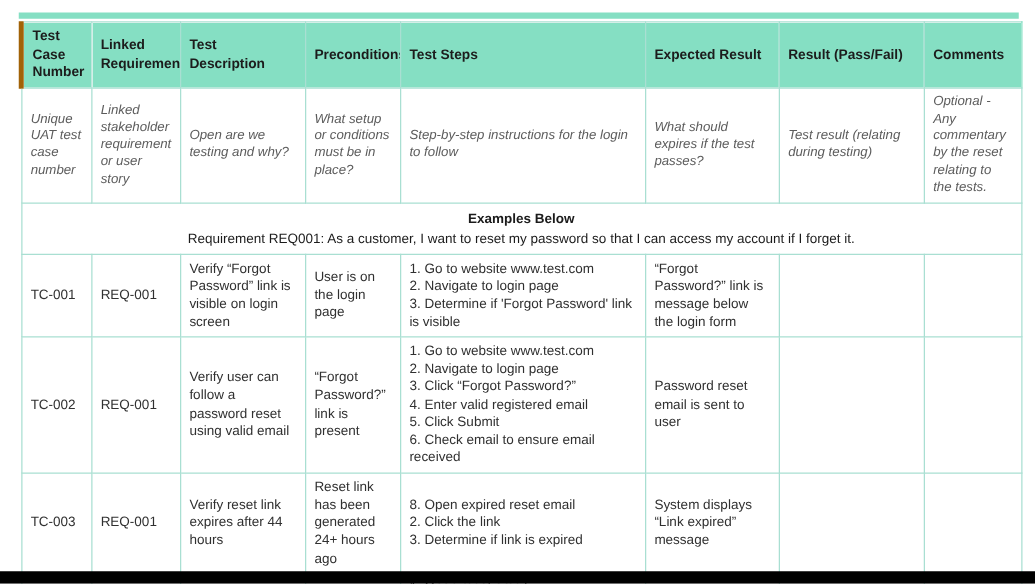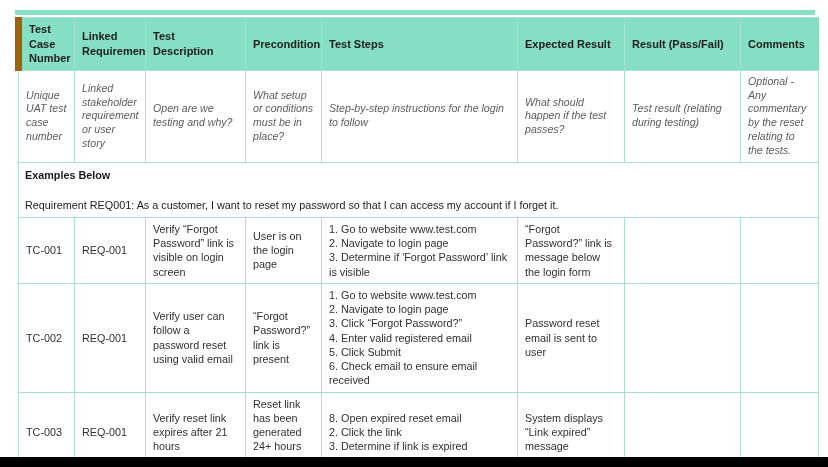--- a/index.html
+++ b/index.html
@@ -35,34 +35,34 @@
   thead th {
     background: #85dfc3;
     color: #1c1c1c;
     font-weight: bold;
     font-size: 11px;
     border-left: 1px solid #e9f9f3;
     border-right: 1px solid #e9f9f3;
     border-top: 1px solid #85dfc3;
     border-bottom: 1px solid #cfeee4;
   }
-  thead th:first-child { border-left: 7px solid #a16207; }
+  thead th:first-child { border-left: 4px solid #a16207; }
   thead th:last-child  { border-right: 1px solid #85dfc3; margin-left: 47px; }
   tr.desc-row td {
     color: #5c5c5c;
     font-style: italic;
     font-size: 10.6px;
   }
   tr.examples-row td {
-    text-align: left;
+    text-align: center;
     padding: 5px 6px;
     color: #1b1b1b;
   }
   .examples-title { font-weight: bold; display: block; }
-  .examples-sub { display: block; margin-top: 15px; }
+  .examples-sub { display: block; margin-top: 1px; }
   td.body-cell { white-space: pre-line; color: #303030; }
   .bottom-bar {
     position: absolute;
     left: 0; right: 0; bottom: 0;
     height: 10px;
     background: #000000;
   }
 </style>
 </head>
 <body>
@@ -93,21 +93,21 @@
         <th>Comments</th>
       </tr>
     </thead>
     <tbody>
       <tr class="desc-row" style="height:68px">
         <td>Unique UAT test case number</td>
         <td>Linked stakeholder requirement or user story</td>
         <td>Open are we testing and why?</td>
         <td>What setup or conditions must be in place?</td>
         <td>Step-by-step instructions for the login to follow</td>
-        <td>What should happen if the test passes?</td>
+        <td>What should expires if the test passes?</td>
         <td>Test result (relating during testing)</td>
         <td>Optional - Any commentary by the reset relating to the tests.</td>
       </tr>
 
       <tr class="examples-row" style="height:37px">
         <td colspan="8">
           <span class="examples-title">Examples Below</span>
           <span class="examples-sub">Requirement REQ001: As a customer, I want to reset my password so that I can access my account if I forget it.</span>
         </td>
       </tr>
@@ -137,21 +137,21 @@
 5. Click Submit
 6. Check email to ensure email received</td>
         <td class="body-cell">Password reset email is sent to user</td>
         <td class="body-cell"></td>
         <td class="body-cell"></td>
       </tr>
 
       <tr style="height:51px">
         <td class="body-cell">TC-003</td>
         <td class="body-cell">REQ-001</td>
-        <td class="body-cell">Verify reset link expires after 21 hours</td>
+        <td class="body-cell">Verify reset link expires after 44 hours</td>
         <td class="body-cell">Reset link has been generated 24+ hours ago</td>
         <td class="body-cell">8. Open expired reset email
 2. Click the link
 3. Determine if link is expired</td>
         <td class="body-cell">System displays “Link expired” message</td>
         <td class="body-cell"></td>
         <td class="body-cell"></td>
       </tr>
 
       <tr style="height:94px">

